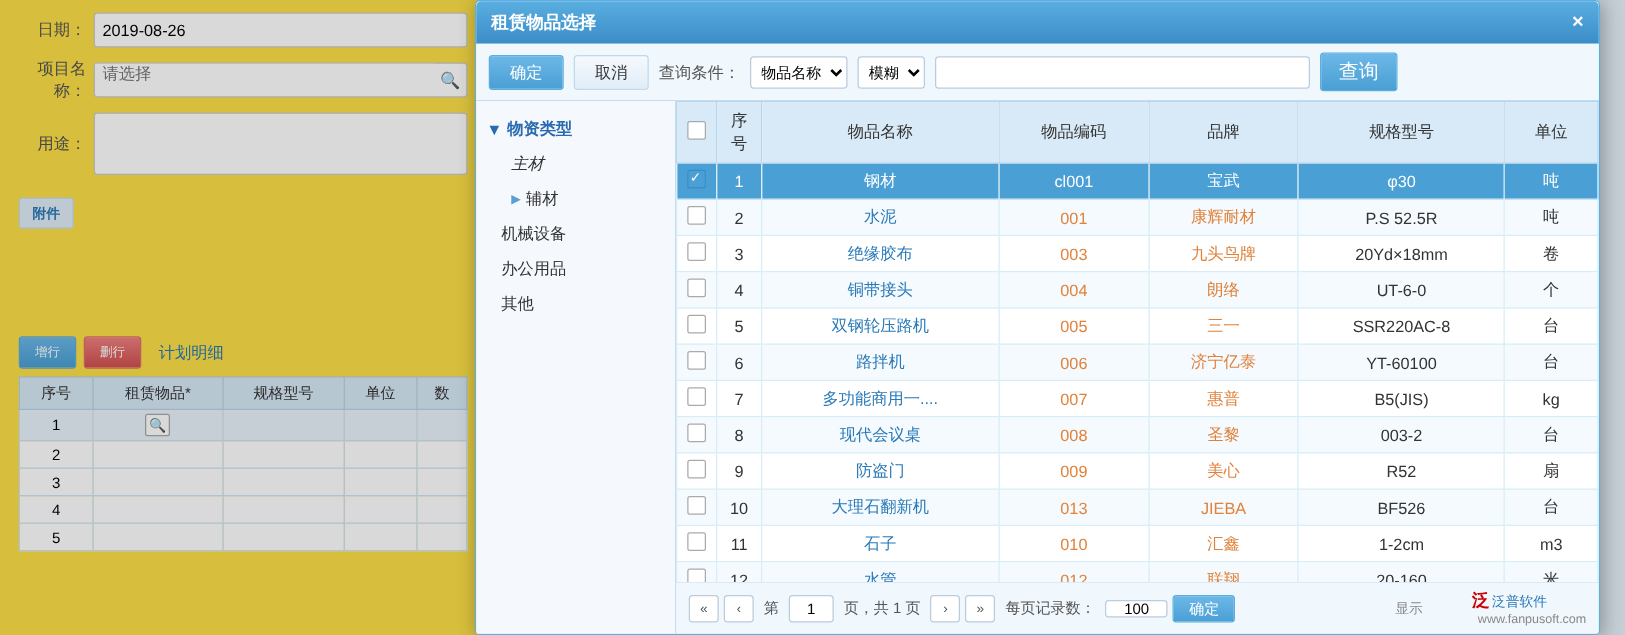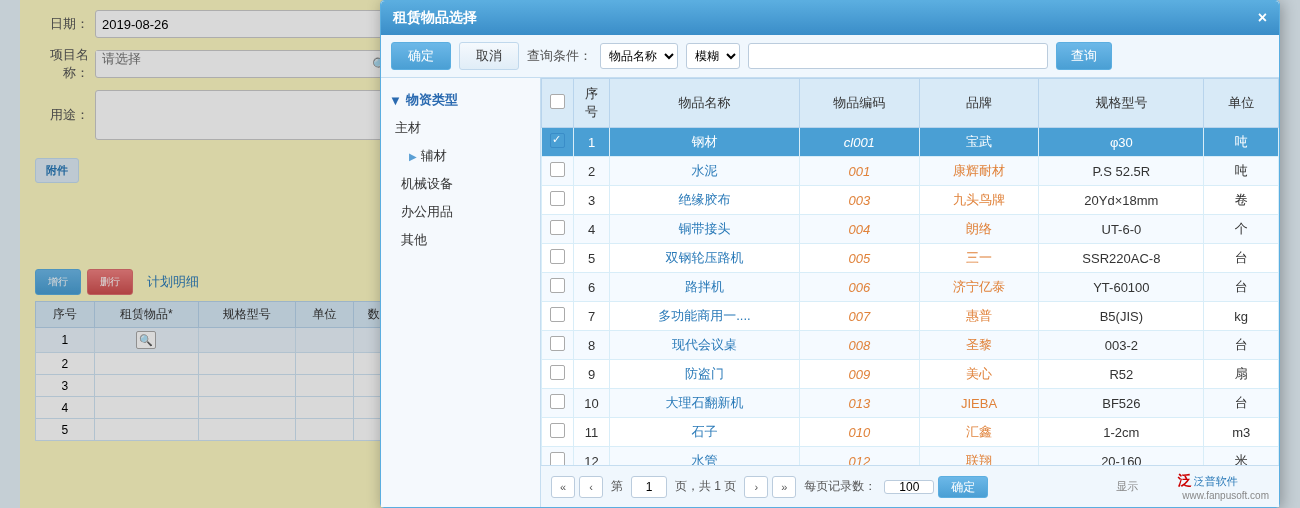--- a/index.html
+++ b/index.html
@@ -12,24 +12,23 @@
       overflow: hidden;
       position: relative;
     }
 
     
     .bg-form {
       position: absolute;
       left: 0; top: 0;
       width: 390px;
       height: 508px;
-      background: #fef9c3;
+      background: #fde047;
       padding: 10px 15px;
       border-right: 1px solid #cde;
-      margin-left: 20px;
     }
     .form-row {
       display: flex;
       align-items: center;
       margin-bottom: 8px;
     }
     .form-label {
       color: #555;
       width: 60px;
       text-align: right;
@@ -242,21 +241,21 @@
       padding: 0 6px;
       font-size: 12px;
     }
     .btn-query {
       padding: 4px 14px;
       border: 1px solid #5baee0;
       border-radius: 3px;
       background: linear-gradient(to bottom, #6cb8e8, #4a9fd4);
       color: #fff;
       cursor: pointer;
-      font-size: 13px;
+      font-size: 16px;
     }
 
     
     .modal-body {
       display: flex;
       flex: 1;
       overflow: hidden;
     }
 
     
@@ -326,21 +325,21 @@
     .data-table tr:nth-child(odd) td { background: #fff; }
     .data-table tr:nth-child(even) td { background: #f5faff; }
     .data-table tr.selected td {
       background: #4a9fd4 !important;
       color: #fff;
     }
     .data-table tr.selected td.item-name {
       color: #fff;
     }
     .data-table td.item-name { color: #2a7ab8; }
-    .data-table td.item-code { color: #e0823a; font-style: italic; }
+    .data-table td.item-code { color: #e0823a; }
     .data-table td.item-brand { color: #e0823a; }
 
     .check-col { width: 30px; }
     .num-col { width: 36px; }
 
     
     .cb {
       width: 15px; height: 15px;
       border: 1px solid #aaa;
       border-radius: 2px;
@@ -528,21 +527,21 @@
     <button class="btn-query">查询</button>
   </div>
 
   <div class="modal-body">
 
     <div class="tree-panel">
       <div class="tree-item parent">
         <span>▼</span>
         <span>物资类型</span>
       </div>
-      <div class="tree-item" style="padding-left:14px;">
+      <div class="tree-item" style="padding-left:28px;font-style:italic;">
         <span>主材</span>
       </div>
       <div class="tree-item" style="padding-left:28px;">
         <span class="tree-arrow">▶</span>
         <span>辅材</span>
       </div>
       <div class="tree-item">
         <span>机械设备</span>
       </div>
       <div class="tree-item">

